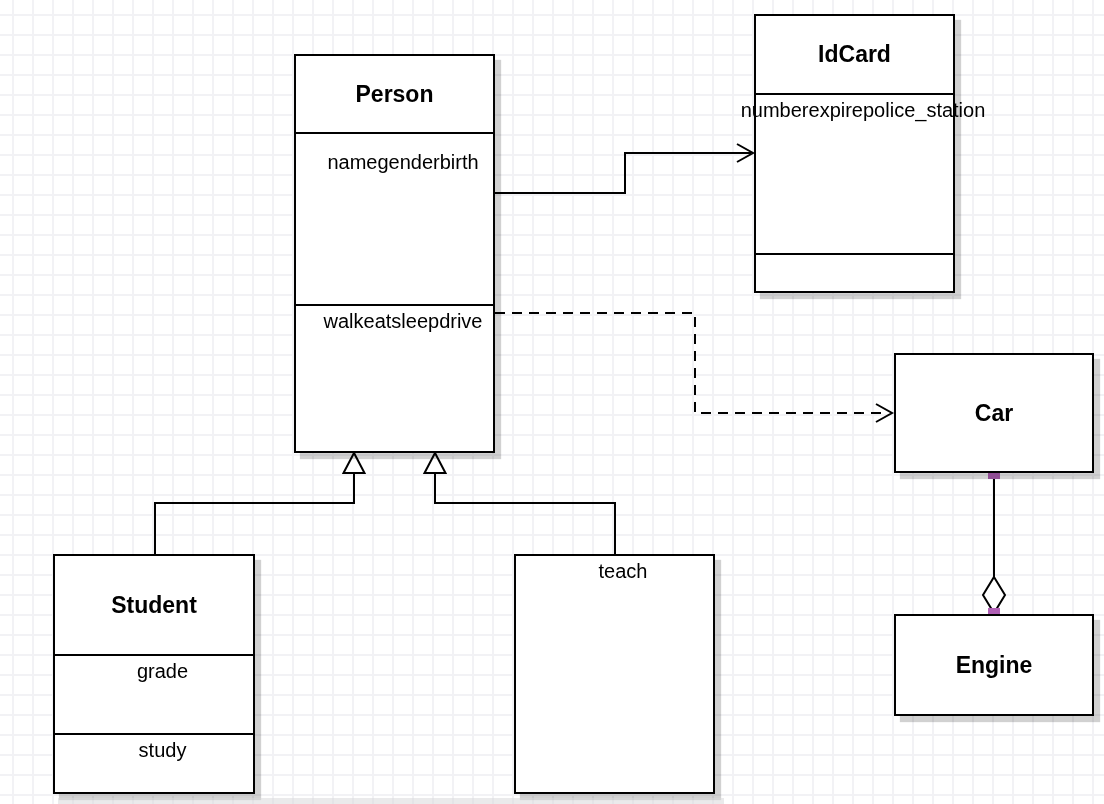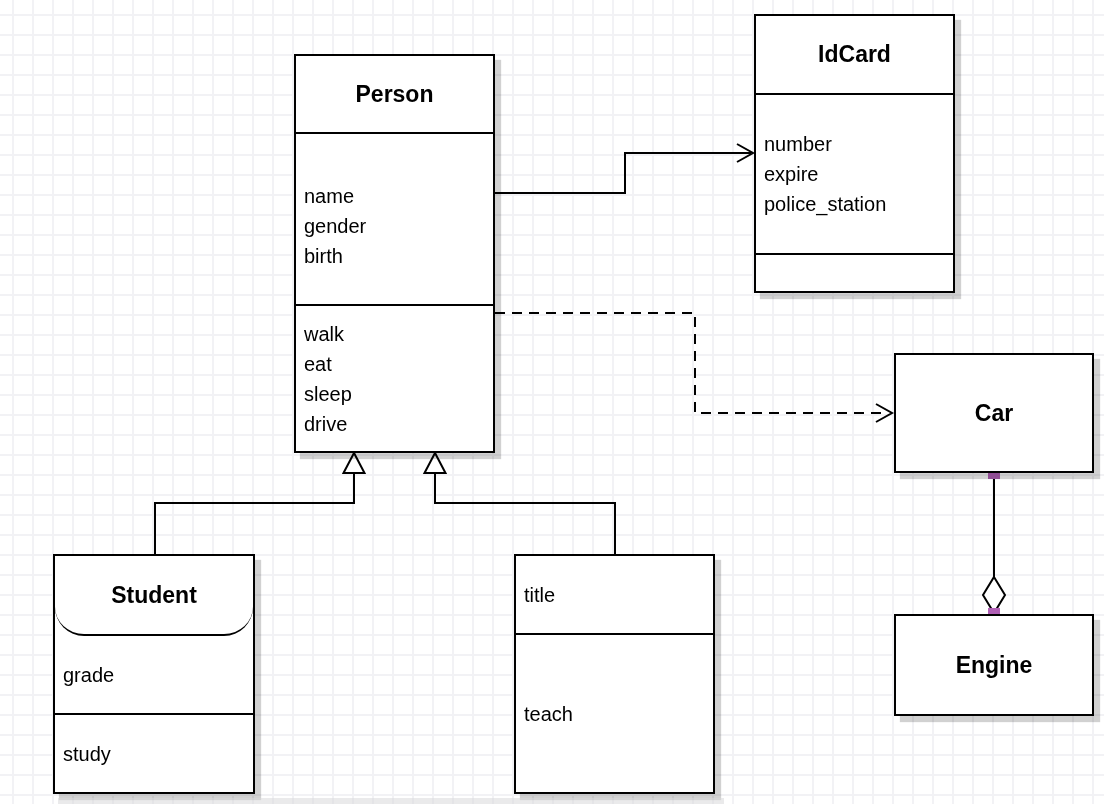--- a/index.html
+++ b/index.html
@@ -27,42 +27,42 @@
   }
   .uml-title{
     display:flex;align-items:center;justify-content:center;
     font-weight:bold;font-size:23px;
     border-bottom:2px solid #000;
     box-sizing:border-box;
     flex:0 0 auto;
   }
   .uml-class.single .uml-title{border-bottom:none;flex:1 1 auto;}
   .uml-section{
-    display:flex;flex-direction:column;justify-content:center;
+    display:flex;flex-direction:row;justify-content:center;
     font-size:20px;line-height:30px;
-    padding-left:8px;
+    padding-left:17px;
     box-sizing:border-box;
   }
   .uml-section.has-divider{border-bottom:2px solid #000;}
 
   .c-person{left:294px;top:54px;width:201px;height:399px;}
   .c-person .uml-title{height:78px;}
   .c-person .sec-attrs{height:159px;margin-top:13px;}
   .c-person .sec-methods{flex:1 1 auto;}
 
   .c-idcard{left:754px;top:14px;width:201px;height:279px;}
   .c-idcard .uml-title{height:79px;}
   .c-idcard .sec-attrs{height:160px;}
   .c-idcard .sec-methods{flex:1 1 auto;}
 
   .c-car{left:894px;top:353px;width:200px;height:120px;}
   .c-engine{left:894px;top:614px;width:200px;height:102px;}
 
   .c-student{left:53px;top:554px;width:202px;height:240px;}
-  .c-student .uml-title{height:80px;border-radius:29px;}
+  .c-student .uml-title{height:100px;}
   .c-student .sec-attrs{height:79px;}
   .c-student .sec-methods{flex:1 1 auto;}
 
   .c-teacher{left:514px;top:554px;width:201px;height:240px;}
   .c-teacher .uml-title{height:80px;}
   .c-teacher .sec-attrs{height:79px;}
   .c-teacher .sec-methods{flex:1 1 auto;}
 
   #edge-layer{
     position:absolute;left:0;top:0;width:1104px;height:804px;
@@ -145,22 +145,19 @@
     <div class="uml-title">Student</div>
     <div class="uml-section sec-attrs has-divider">
       <span>grade</span>
     </div>
     <div class="uml-section sec-methods">
       <span>study</span>
     </div>
   </div>
 
   <div class="uml-class c-teacher">
-    <div class="uml-section sec-attrs has-divider">
-      <span>title</span>
-    </div>
     <div class="uml-section sec-methods">
       <span>teach</span>
     </div>
   </div>
 
   <div id="bottom-shadow"></div>
 </div>
 
 </body></html>

